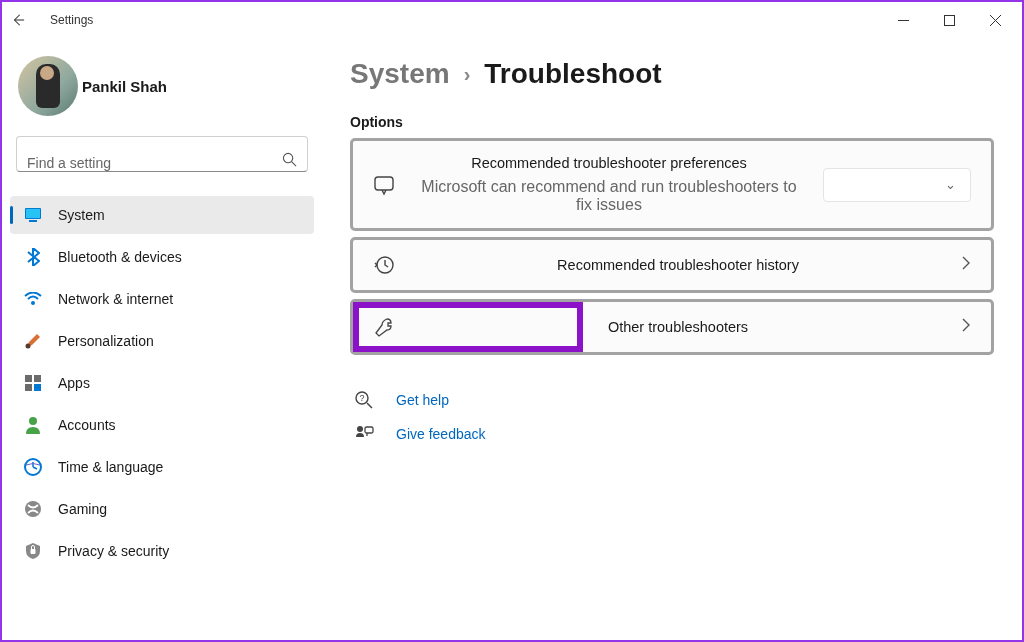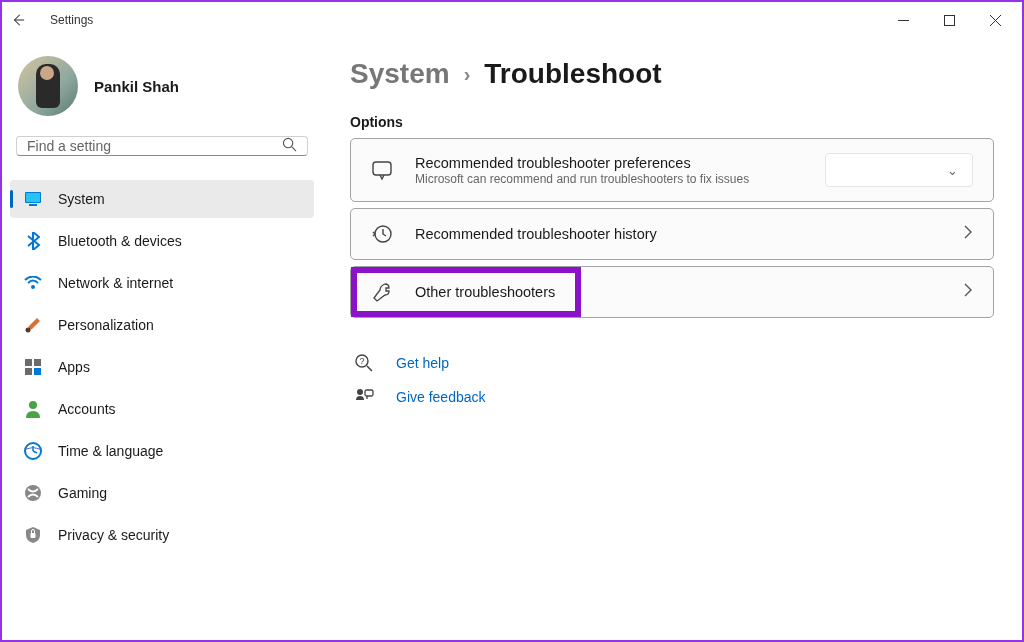--- a/index.html
+++ b/index.html
@@ -8,49 +8,49 @@
     .titlebar { display: flex; align-items: center; justify-content: space-between; height: 36px; padding: 0 4px 0 0; }
     .titlebar-left { display: flex; align-items: center; gap: 16px; }
     .back-btn { width: 32px; height: 32px; display: flex; align-items: center; justify-content: center; cursor: pointer; }
     .titlebar-title { font-size: 12px; color: #333; }
     .window-controls { display: flex; }
     .win-ctrl { width: 46px; height: 32px; display: flex; align-items: center; justify-content: center; cursor: pointer; color: #666; }
     
     .content { display: flex; height: calc(100% - 36px); }
     
     .sidebar { width: 320px; padding: 12px 8px; overflow-y: auto; }
-    .profile { display: flex; align-items: center; gap: 16px; padding: 6px 8px 20px 8px; }
+    .profile { display: flex; align-items: center; gap: 4px; padding: 6px 8px 20px 8px; }
     .avatar { width: 60px; height: 60px; border-radius: 50%; background: linear-gradient(135deg,#d4c5a0 0%,#8fa89f 60%,#5a7a6f 100%); position: relative; overflow: hidden; }
     .avatar::before { content:""; position:absolute; left:18px; top:8px; width:24px; height:44px; background:#2a2a2a; border-radius:10px 10px 6px 6px; }
     .avatar::after { content:""; position:absolute; left:22px; top:10px; width:14px; height:14px; background:#c9a887; border-radius:50%; }
     .profile-name { font-size: 15px; font-weight: 600; color: #1a1a1a; }
     
-    .search-box { display: flex; align-items: center; background: #fff; border: 1px solid #d0d0d0; border-bottom: 1px solid #8a8a8a; border-radius: 4px; height: 20px; margin: 0 6px 24px 6px; padding: 0 10px; }
+    .search-box { display: flex; align-items: flex-end; background: #fff; border: 1px solid #d0d0d0; border-bottom: 1px solid #8a8a8a; border-radius: 4px; height: 36px; margin: 0 6px 24px 6px; padding: 0 10px; }
     .search-input { flex: 1; border: none; outline: none; font-size: 14px; color: #333; background: transparent; }
     .search-input::placeholder { color: #666; }
     
     .nav-list { list-style: none; }
     .nav-item { display: flex; align-items: center; gap: 16px; height: 38px; padding: 0 14px; border-radius: 4px; cursor: pointer; font-size: 14px; color: #1a1a1a; margin-bottom: 4px; position: relative; }
     .nav-item.active { background: #eaeaea; }
     .nav-item.active::before { content:""; position:absolute; left:0; top:10px; bottom:10px; width:3px; background:#0067c0; border-radius:2px; }
     .nav-icon { width: 18px; height: 18px; display: flex; align-items: center; justify-content: center; }
     
     .main { flex: 1; padding: 20px 28px 20px 28px; overflow-y: auto; }
     .breadcrumb { display: flex; align-items: center; gap: 14px; font-size: 28px; font-weight: 600; margin-bottom: 24px; }
     .bc-parent { color: #777; }
     .bc-sep { color: #888; font-size: 20px; }
     .bc-current { color: #1a1a1a; }
     
     .section-label { font-size: 14px; font-weight: 600; color: #1a1a1a; margin-bottom: 8px; }
     
-    .card { background: #fbfbfb; border: 1px solid #a3a3a3; border-radius: 5px; margin-bottom: 6px; display: flex; align-items: center; padding: 14px 20px; gap: 22px; cursor: pointer; }
+    .card { background: #fbfbfb; border: 3px solid #a3a3a3; border-radius: 5px; margin-bottom: 6px; display: flex; align-items: center; padding: 14px 20px; gap: 22px; cursor: pointer; text-align: center; }
     .card-icon { width: 22px; height: 22px; display:flex; align-items:center; justify-content:center; color:#444; }
     .card-body { flex: 1; }
     .card-title { font-size: 14.5px; color: #1a1a1a; }
-    .card-sub { font-size: 12px; color: #666; margin-top: 1px; }
+    .card-sub { font-size: 16px; color: #666; margin-top: 7px; }
     .card-action { color: #666; }
     .dropdown-box { border: 1px solid #e4e4e4; border-radius: 4px; width: 148px; height: 34px; display:flex; align-items:center; justify-content:flex-end; padding-right:14px; background:#fff; }
     .chev { font-size: 13px; color: #666; }
     
     .highlighted { outline: 6px solid #8b12c9; outline-offset: -6px; position:relative; }
     
     .links { margin-top: 28px; }
     .link-row { display: flex; align-items: center; gap: 22px; padding: 7px 4px; }
     .link-icon { width: 20px; height: 20px; display:flex; align-items:center; justify-content:center; color:#444; }
     .link-text { font-size: 14px; color: #0067c0; cursor: pointer; text-align: right; }

